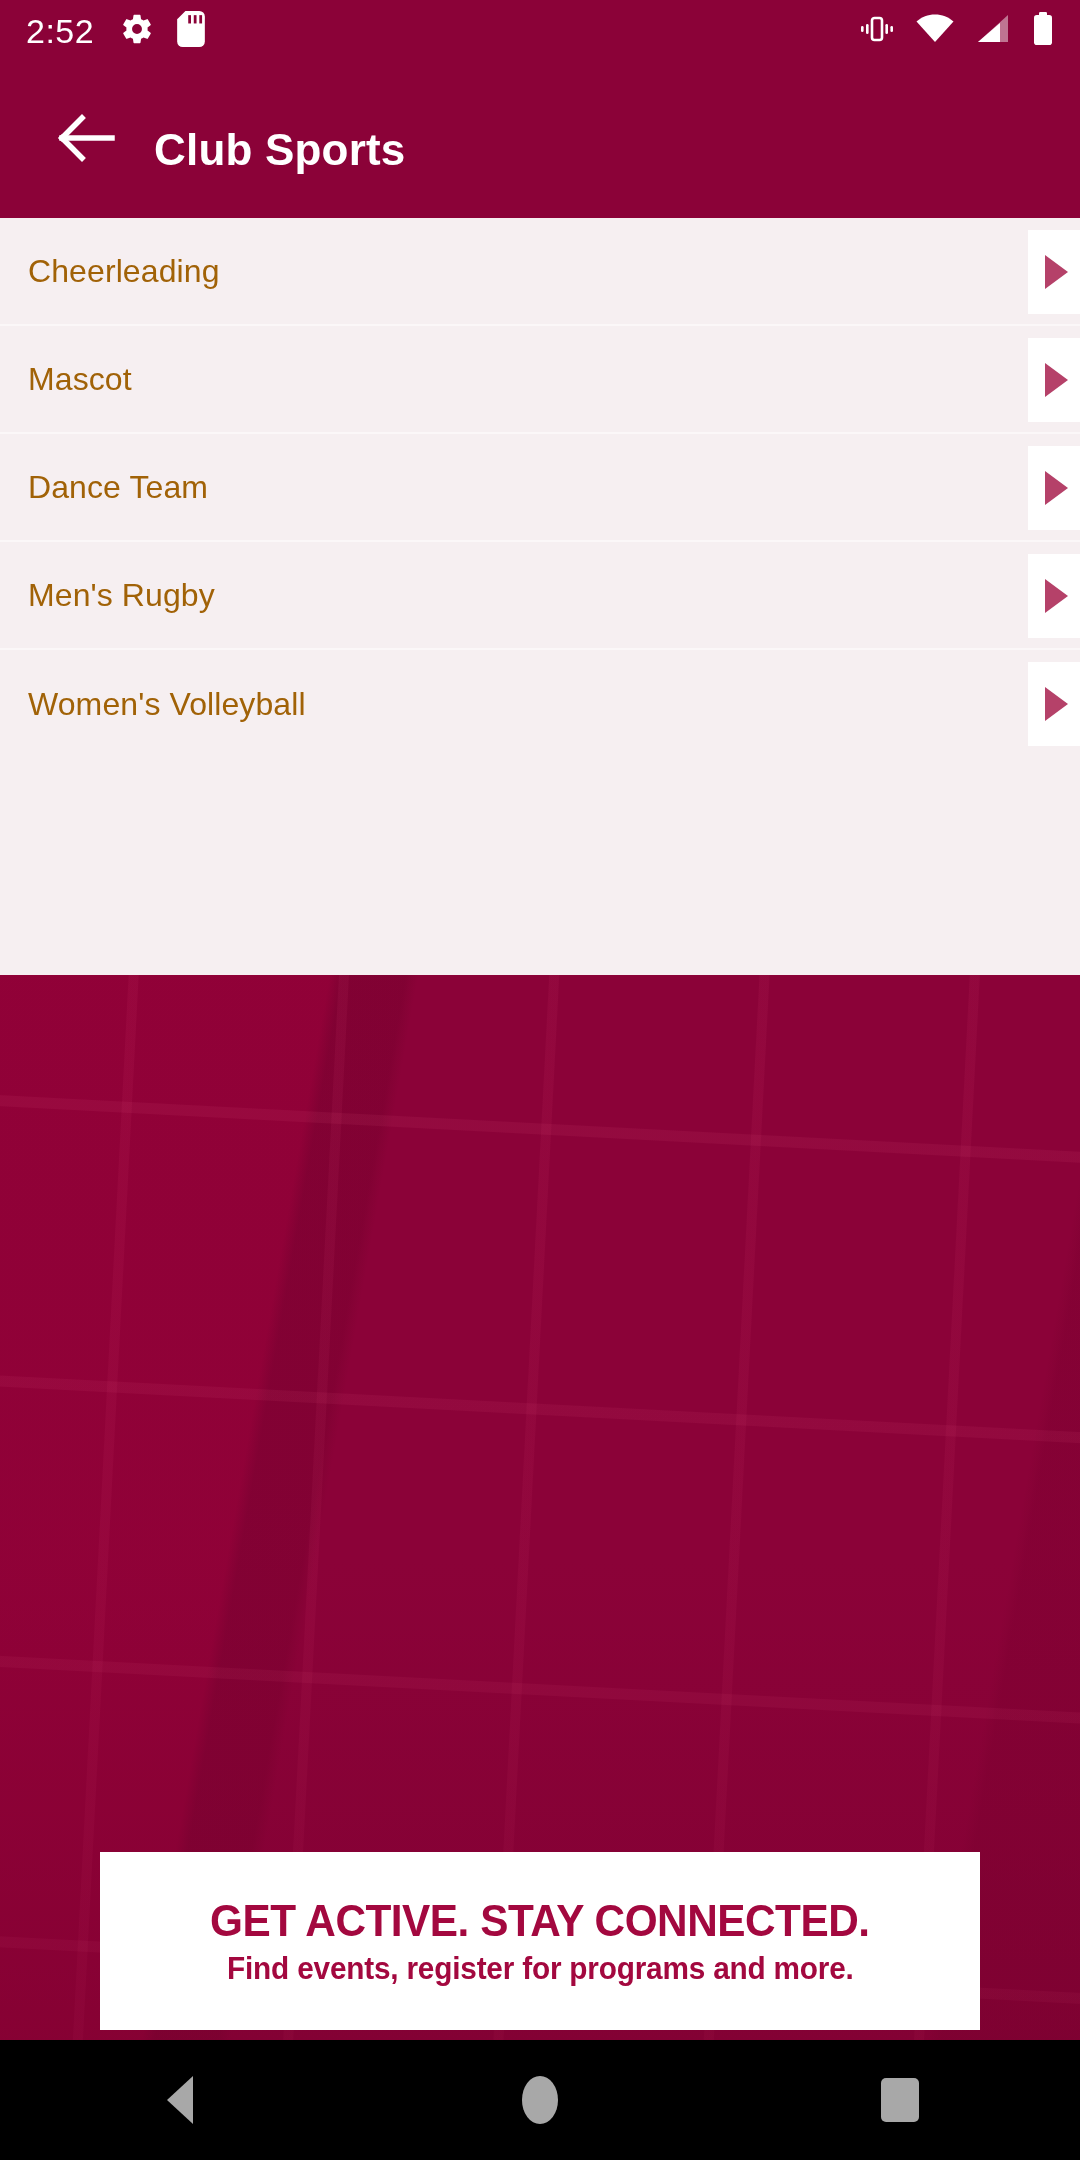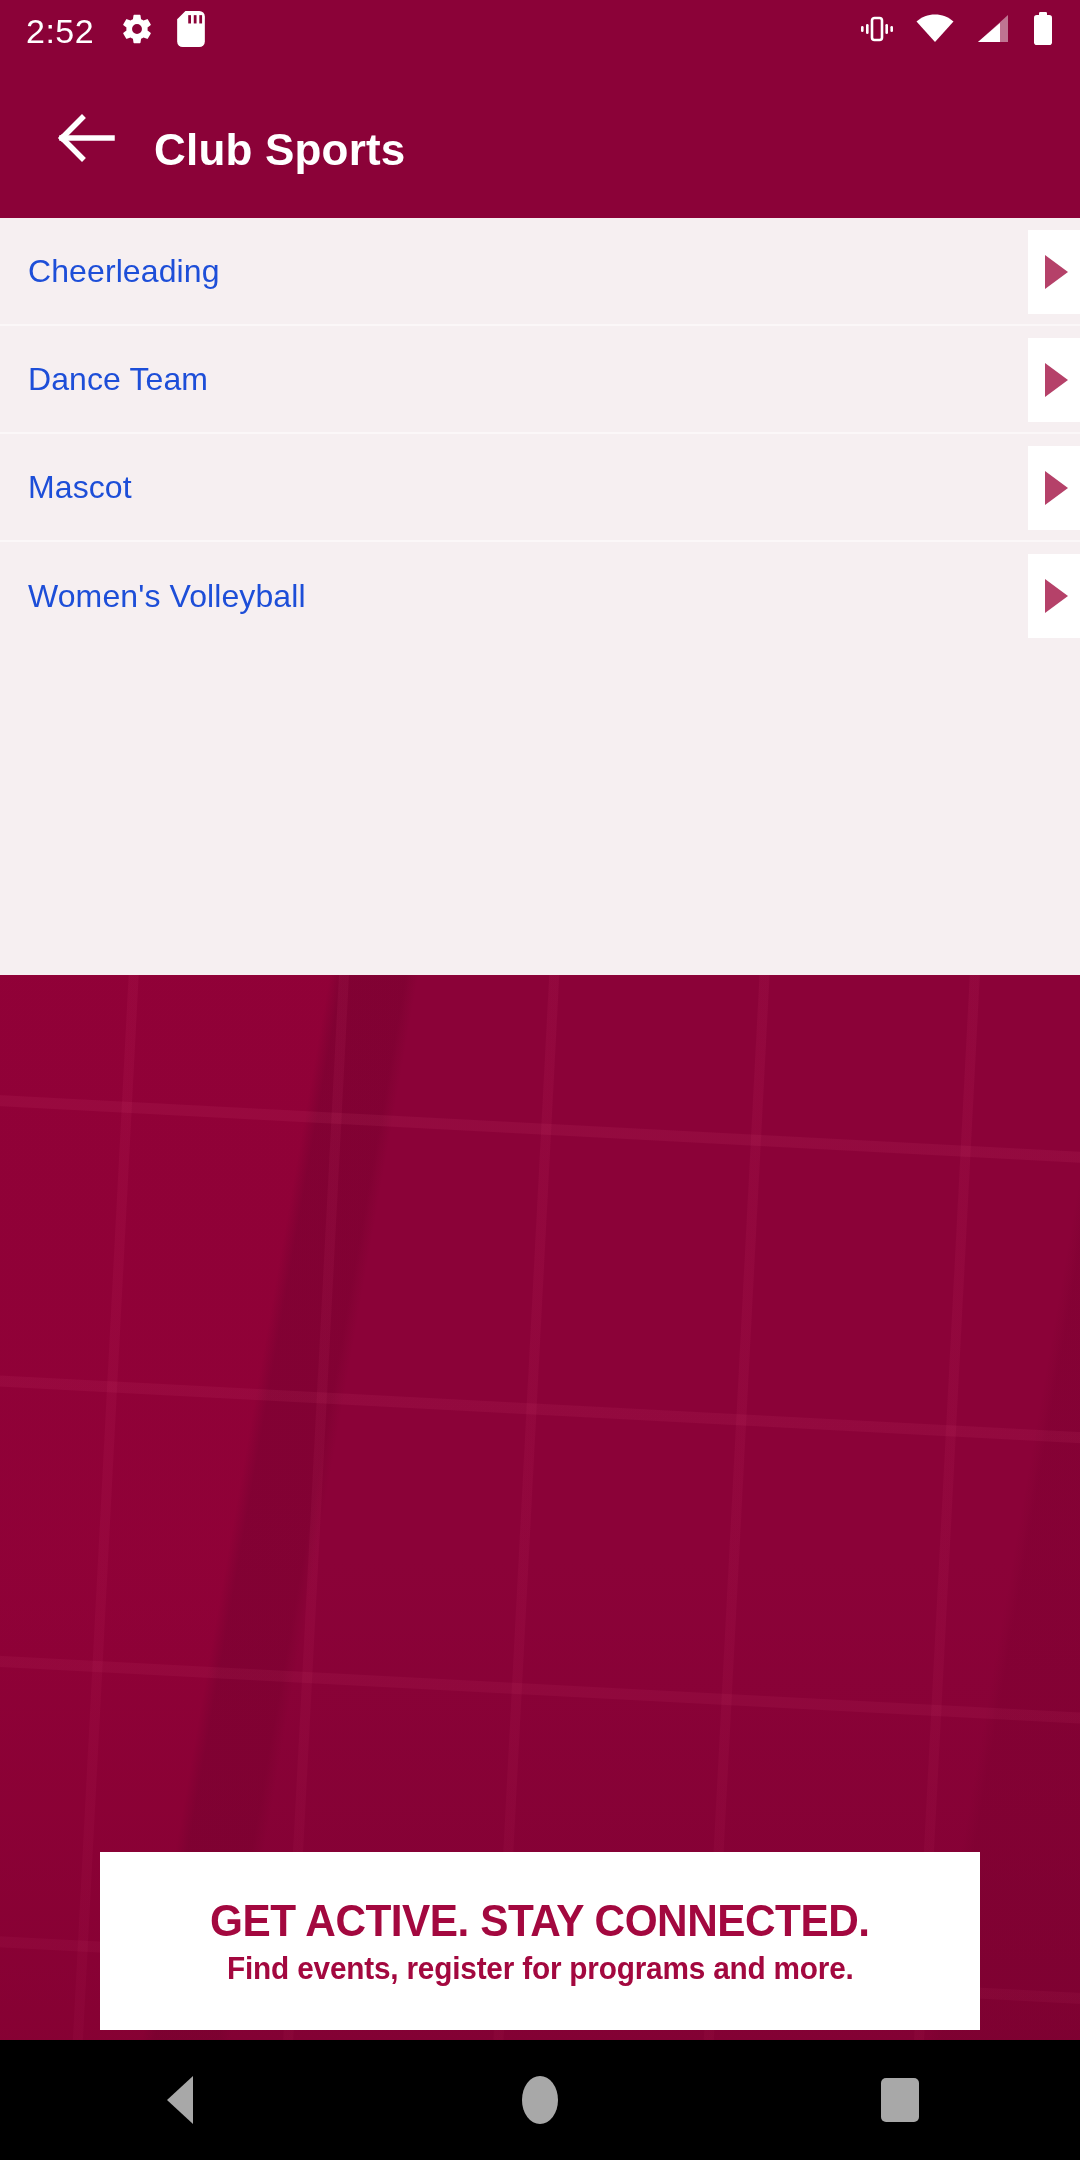--- a/index.html
+++ b/index.html
@@ -71,21 +71,21 @@
   .list-row {
     position:relative;
     width:1080px; height:108px;
     background:#f6eff1;
     border-bottom:2px solid #fbf7f8;
     display:flex; align-items:center;
     cursor:pointer;
   }
   .list-row:last-child { border-bottom:none; }
   .row-label {
-    color:#1d4ed8;
+    color:#a16207;
     font-size:32px;
     font-weight:400;
     margin-left:28px;
     letter-spacing:0.1px;
   }
   .row-chevron-block {
     position:absolute;
     right:0; top:12px;
     width:52px; height:84px;
     background:#ffffff;
@@ -269,33 +269,39 @@
   <div id="list">
 
     <div class="list-row">
       <span class="row-label">Cheerleading</span>
       <span class="row-chevron-block">
         <span class="tri-right"></span>
       </span>
     </div>
 
     <div class="list-row">
+      <span class="row-label">Mascot</span>
+      <span class="row-chevron-block">
+        <span class="tri-right"></span>
+      </span>
+    </div>
+
+    <div class="list-row">
       <span class="row-label">Dance Team</span>
       <span class="row-chevron-block">
         <span class="tri-right"></span>
       </span>
     </div>
 
     <div class="list-row">
-      <span class="row-label">Mascot</span>
-      <span class="row-chevron-block">
-        <span class="tri-right"></span>
-      </span>
-    </div>
-
+      <span class="row-label">Men's Rugby</span>
+      <span class="row-chevron-block">
+        <span class="tri-right"></span>
+      </span>
+    </div>
 
 
 
     <div class="list-row">
       <span class="row-label">Women's Volleyball</span>
       <span class="row-chevron-block">
         <span class="tri-right"></span>
       </span>
     </div>
 

